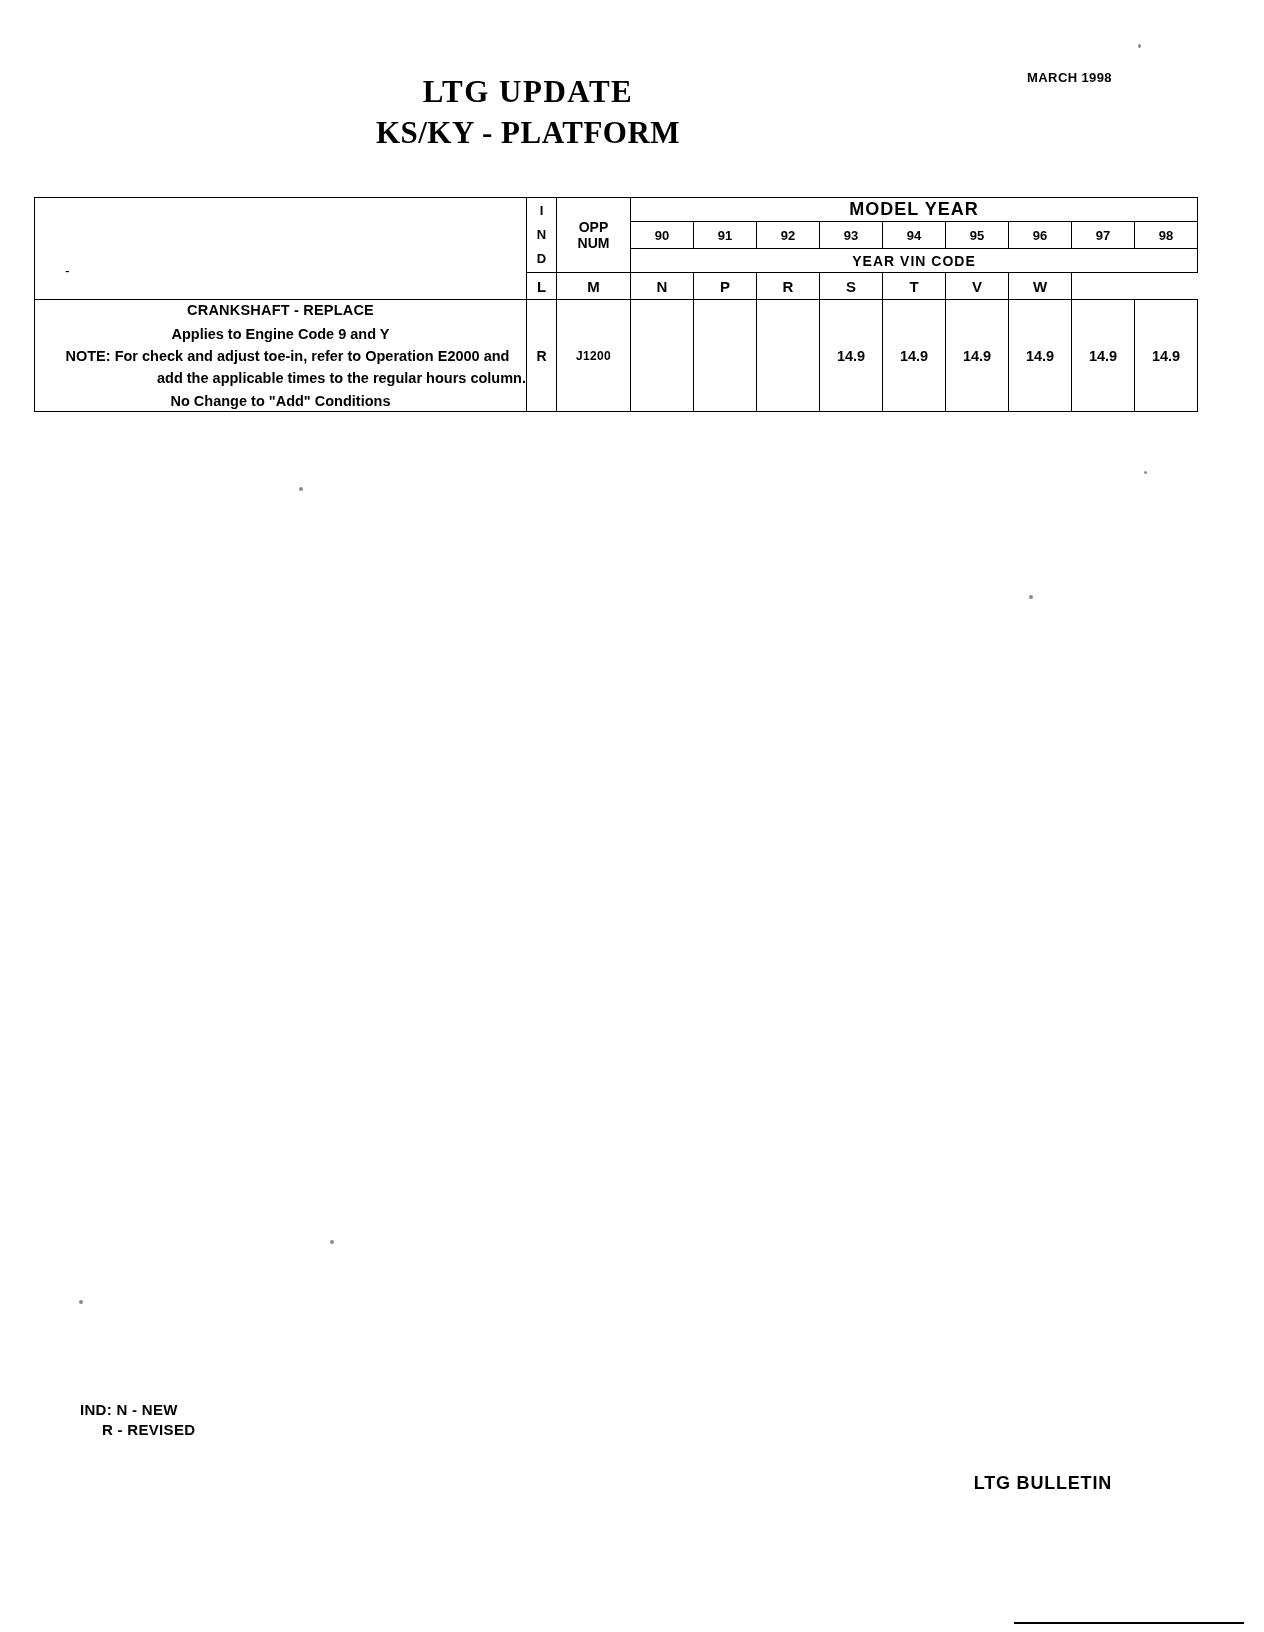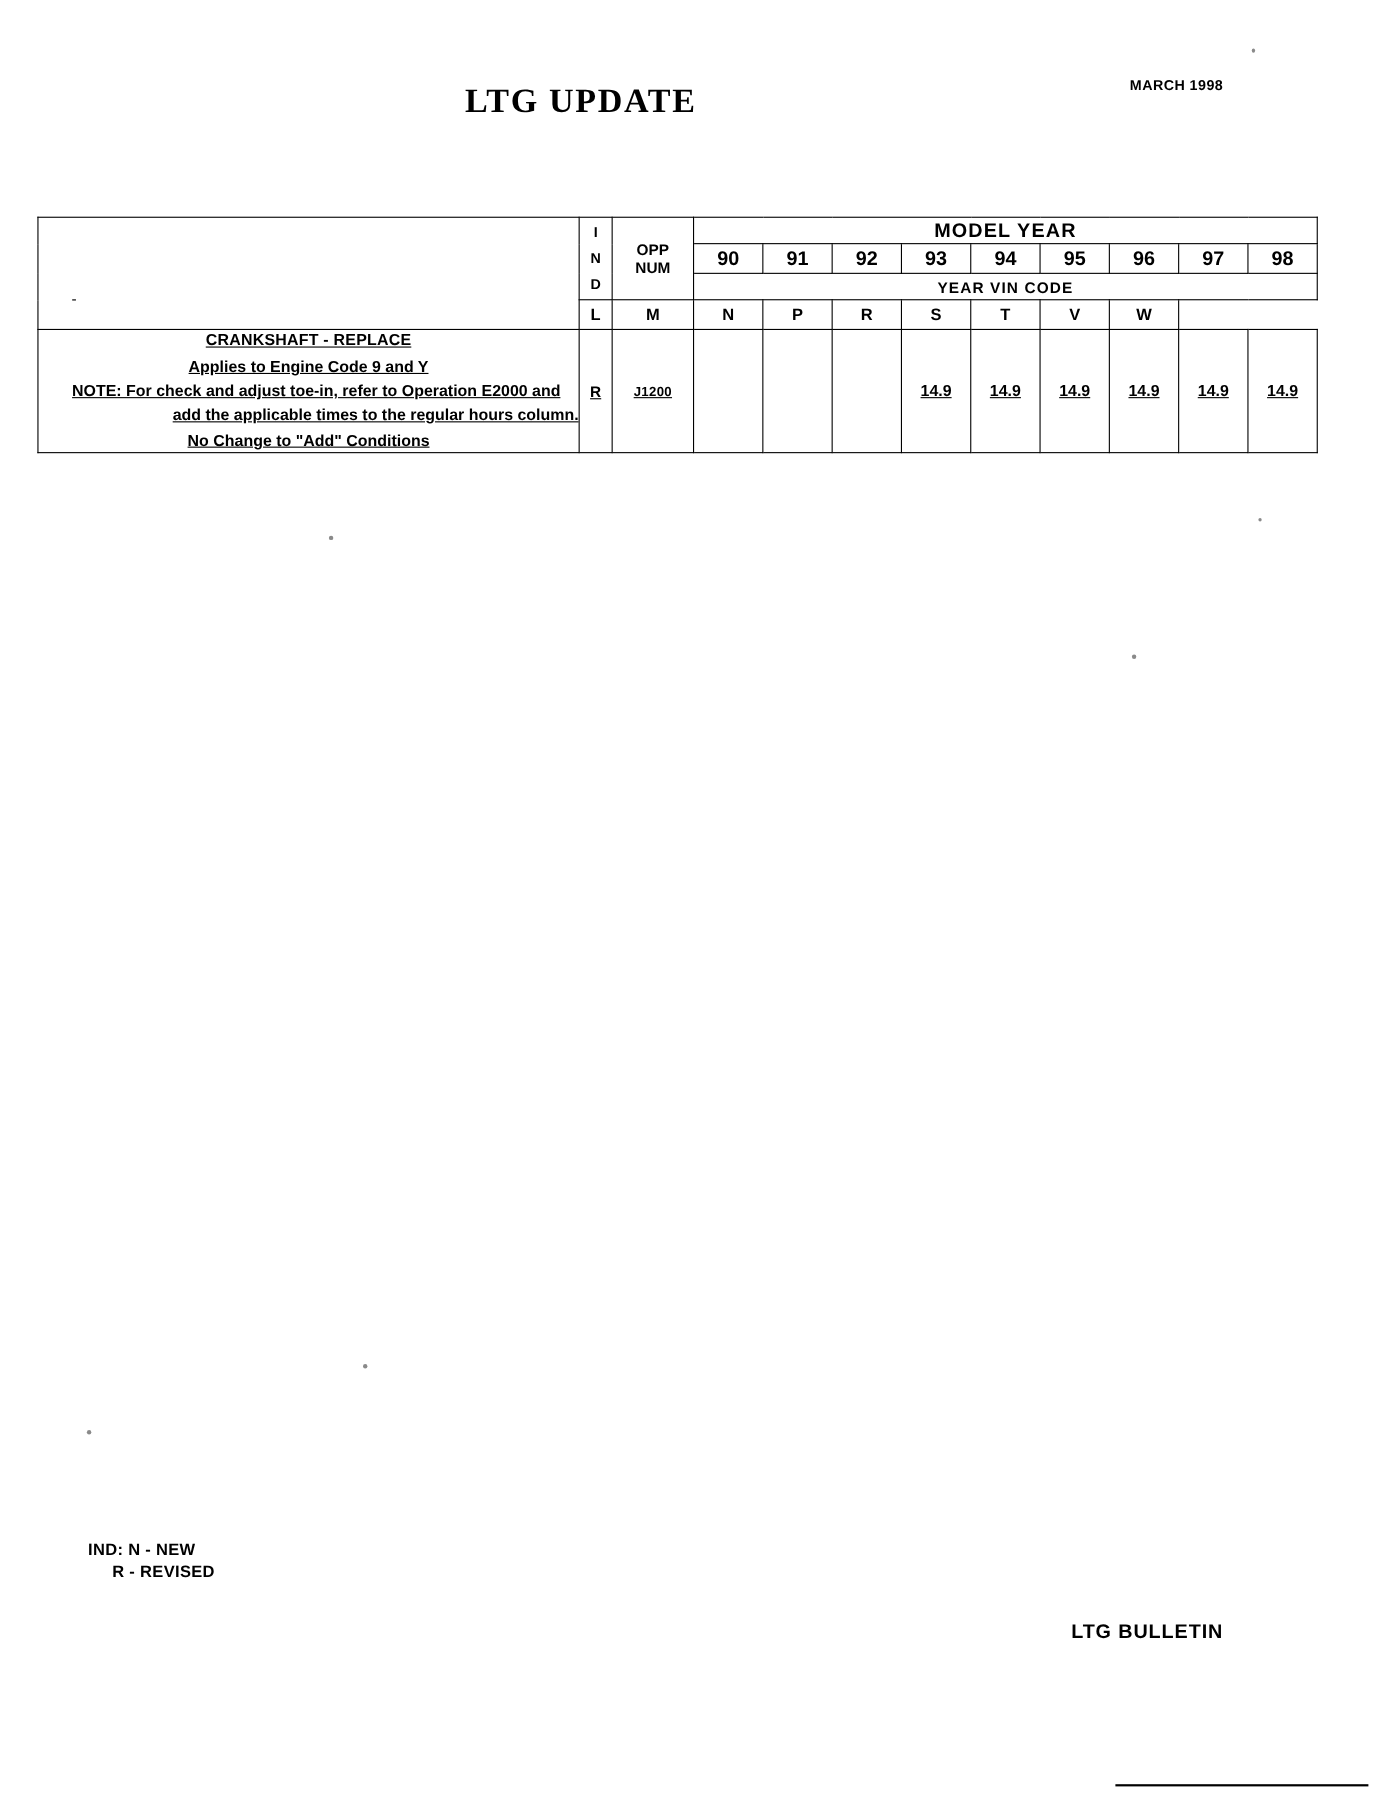--- a/index.html
+++ b/index.html
@@ -76,21 +76,21 @@
   .opp-col { width: 74px; }
   .yr-col { width: 63px; }
 
   .hdr-modelyear {
     height: 23px;
     font-size: 18px;
     letter-spacing: 1px;
   }
   .hdr-year {
     height: 26px;
-    font-size: 18px;
+    font-size: 13px;
   }
   .hdr-vinlabel {
     height: 23px;
     font-size: 14px;
     letter-spacing: 1px;
   }
   .hdr-vin {
     height: 26px;
     font-size: 15px;
   }
@@ -108,21 +108,21 @@
   }
   .desc-dash {
     position: absolute;
     left: 30px;
     bottom: 20px;
     font-size: 14px;
     font-weight: normal;
   }
 
   
-  .body-row td { vertical-align: top; height: 100px; text-decoration: underline; }
+  .body-row td { vertical-align: top; height: 100px; }
   .desc-body {
     text-align: left;
     padding: 10px 6px 6px 4px;
     font-weight: normal;
     font-size: 14.5px;
     line-height: 20px;
   }
   .desc-body .line1 {
     font-weight: bold;
     letter-spacing: 0.2px;
@@ -188,20 +188,21 @@
 </style>
 </head>
 <body>
 
 <div class="page">
 
   <div class="date-stamp">MARCH 1998</div>
 
   <div class="title-block">
     <div class="title-line1">LTG  UPDATE</div>
+    <div class="title-line2">KS/KY - PLATFORM</div>
   </div>
 
   <div class="table-wrap">
     <table class="ltg">
       <colgroup>
         <col class="desc-col">
         <col class="ind-col">
         <col class="opp-col">
         <col class="yr-col">
           <col class="yr-col">

